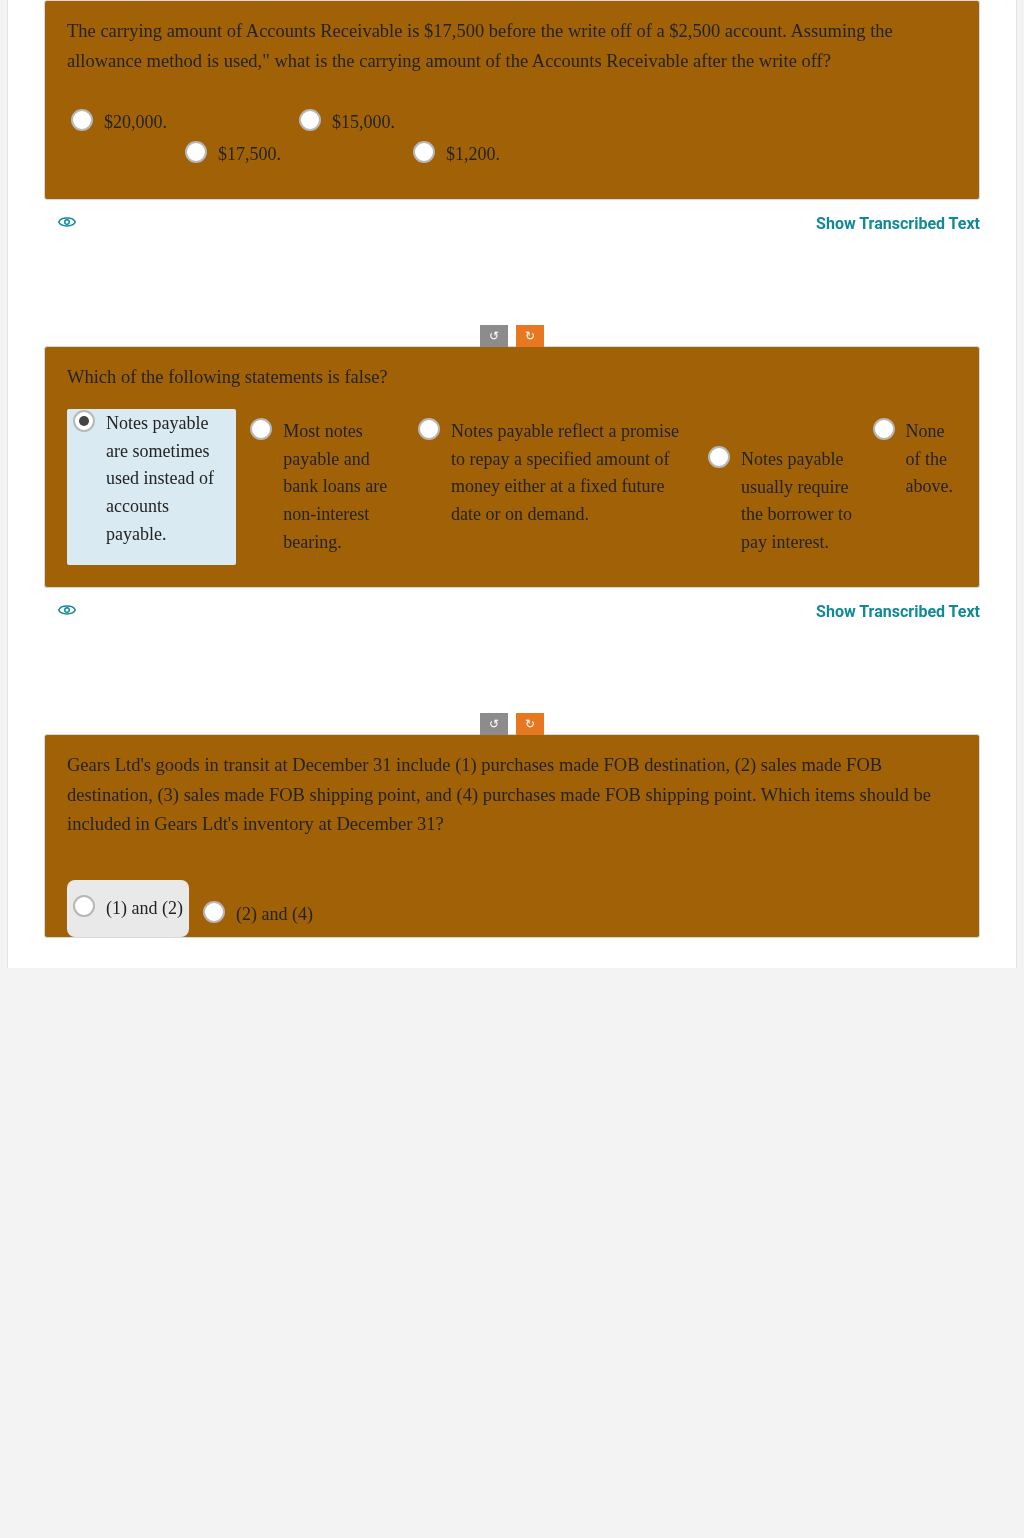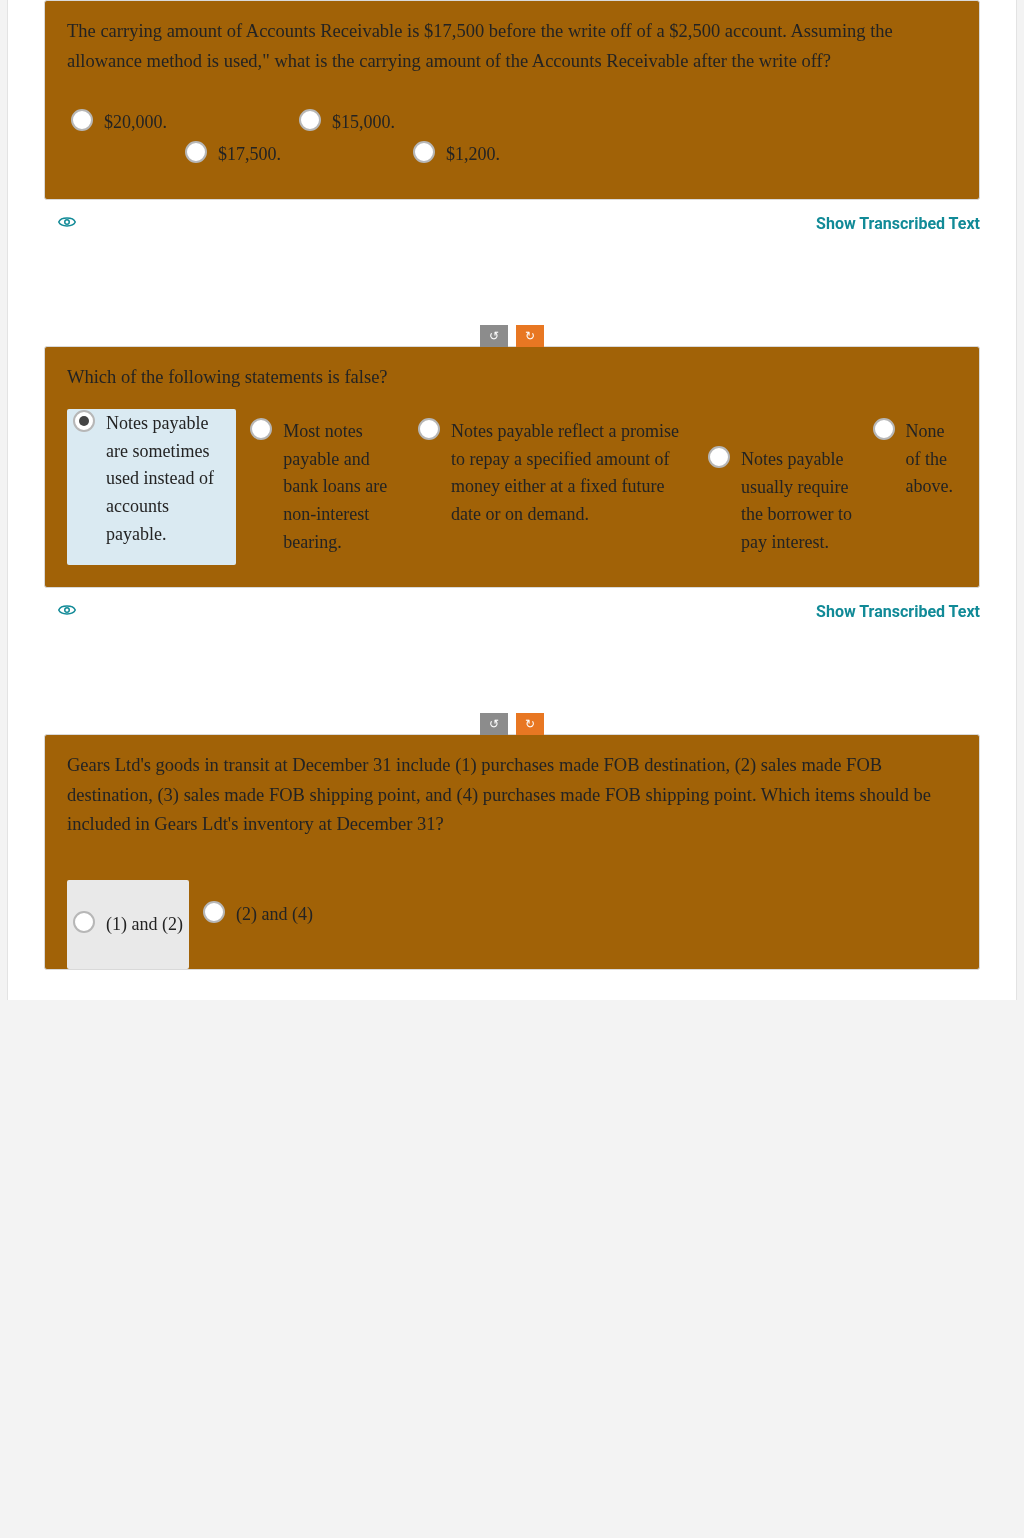--- a/index.html
+++ b/index.html
@@ -42,22 +42,22 @@
   .option-row.spaced-top { margin-top: 32px; }
   .option-row.spaced-top-sm { margin-top: 16px; }
   .option-row.spaced-top-md { margin-top: 28px; }
   .option-row.highlight-blue {
     background: #daeaf2;
     border-radius: 2px;
     padding: 0 6px;
   }
   .option-row.highlight-gray {
     background: #e9e9e9;
-    border-radius: 2px;
-    padding: 30px 6px;
+    border-radius: 8px;
+    padding: 14px 6px;
   }
   .radio {
     width: 22px; height: 22px;
     min-width: 22px;
     border: 2px solid #b7b7b7;
     border-radius: 50%;
     margin-top: 1px;
     background: #fff;
     position: relative;
   }

